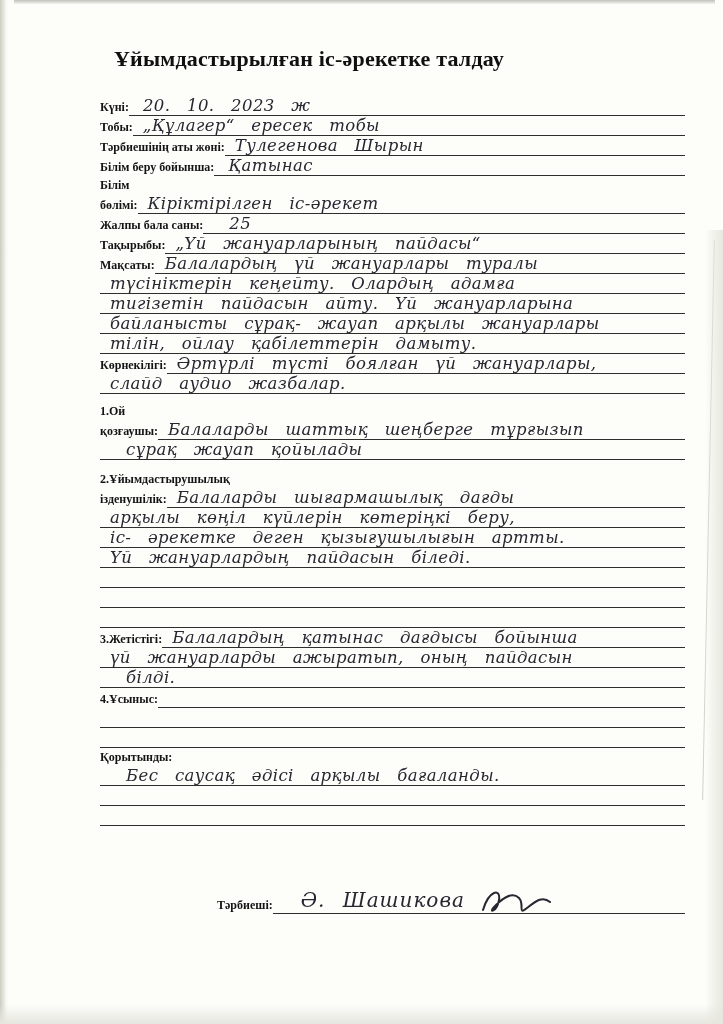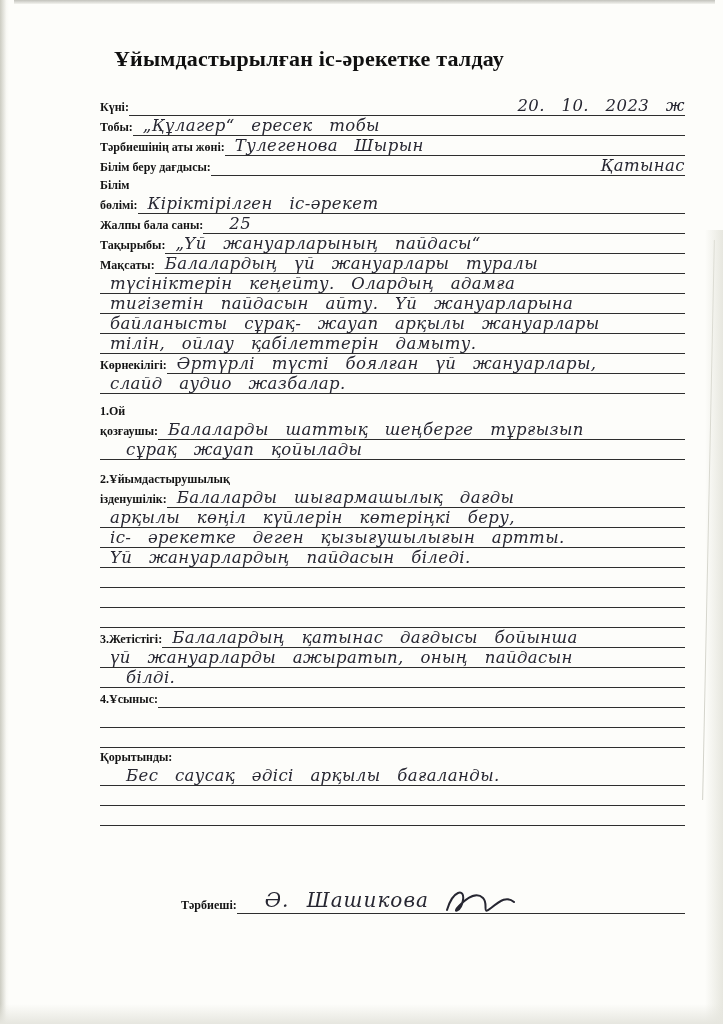--- a/index.html
+++ b/index.html
@@ -24,26 +24,26 @@
   .title{font-weight:bold;font-size:22px;letter-spacing:.2px;margin:0 0 24px 14px;color:#101010;}
 
   .row{display:flex;align-items:flex-end;height:20px;}
   .lbl{font-weight:bold;font-size:12px;white-space:nowrap;line-height:1;padding-bottom:3px;color:#141414;}
   .line{flex:1;border-bottom:1.2px solid #2e2e2e;min-height:1px;}
   .hw{
     display:block;font-family:"DejaVu Serif",serif;font-style:italic;
     font-size:16.5px;color:#272732;white-space:nowrap;line-height:1;
     padding:0 0 1px 10px;word-spacing:11px;letter-spacing:.4px;
   }
-  .hw.small-indent{padding-left:14px;text-align:right;}
+  .hw.small-indent{padding-left:14px;}
   .hw.indent{padding-left:26px;}
   .gap8{height:8px;}
   .gap10{height:10px;}
   .gap58{height:58px;}
-  .sign-row{display:flex;align-items:flex-end;height:30px;margin-left:81px;}
+  .sign-row{display:flex;align-items:flex-end;height:30px;margin-left:117px;}
   .sign-hw{display:flex;align-items:center;gap:14px;padding-left:28px;
     font-family:"DejaVu Serif",serif;font-style:italic;font-size:20px;
     color:#272732;white-space:nowrap;line-height:1;letter-spacing:1px;word-spacing:10px;}
   .flourish{display:inline-block;margin-bottom:-6px;}
 </style>
 </head>
 <body>
 
 <div class="page">
   <div class="edge-top"></div>
@@ -71,21 +71,21 @@
     </div>
 
     <div class="row">
       <span class="lbl">Тәрбиешінің аты жөні:</span>
       <span class="line">
           <span class="hw">Тулегенова  Шырын</span>
         </span>
     </div>
 
     <div class="row">
-      <span class="lbl">Білім беру дағдысы:</span>
+      <span class="lbl">Білім беру бойынша:</span>
       <span class="line">
           <span class="hw small-indent">Қатынас</span>
         </span>
     </div>
 
     <div class="row" style="height:18px;">
       <span class="lbl">Білім</span>
     </div>
     <div class="row">
       <span class="lbl">бөлімі:</span>

